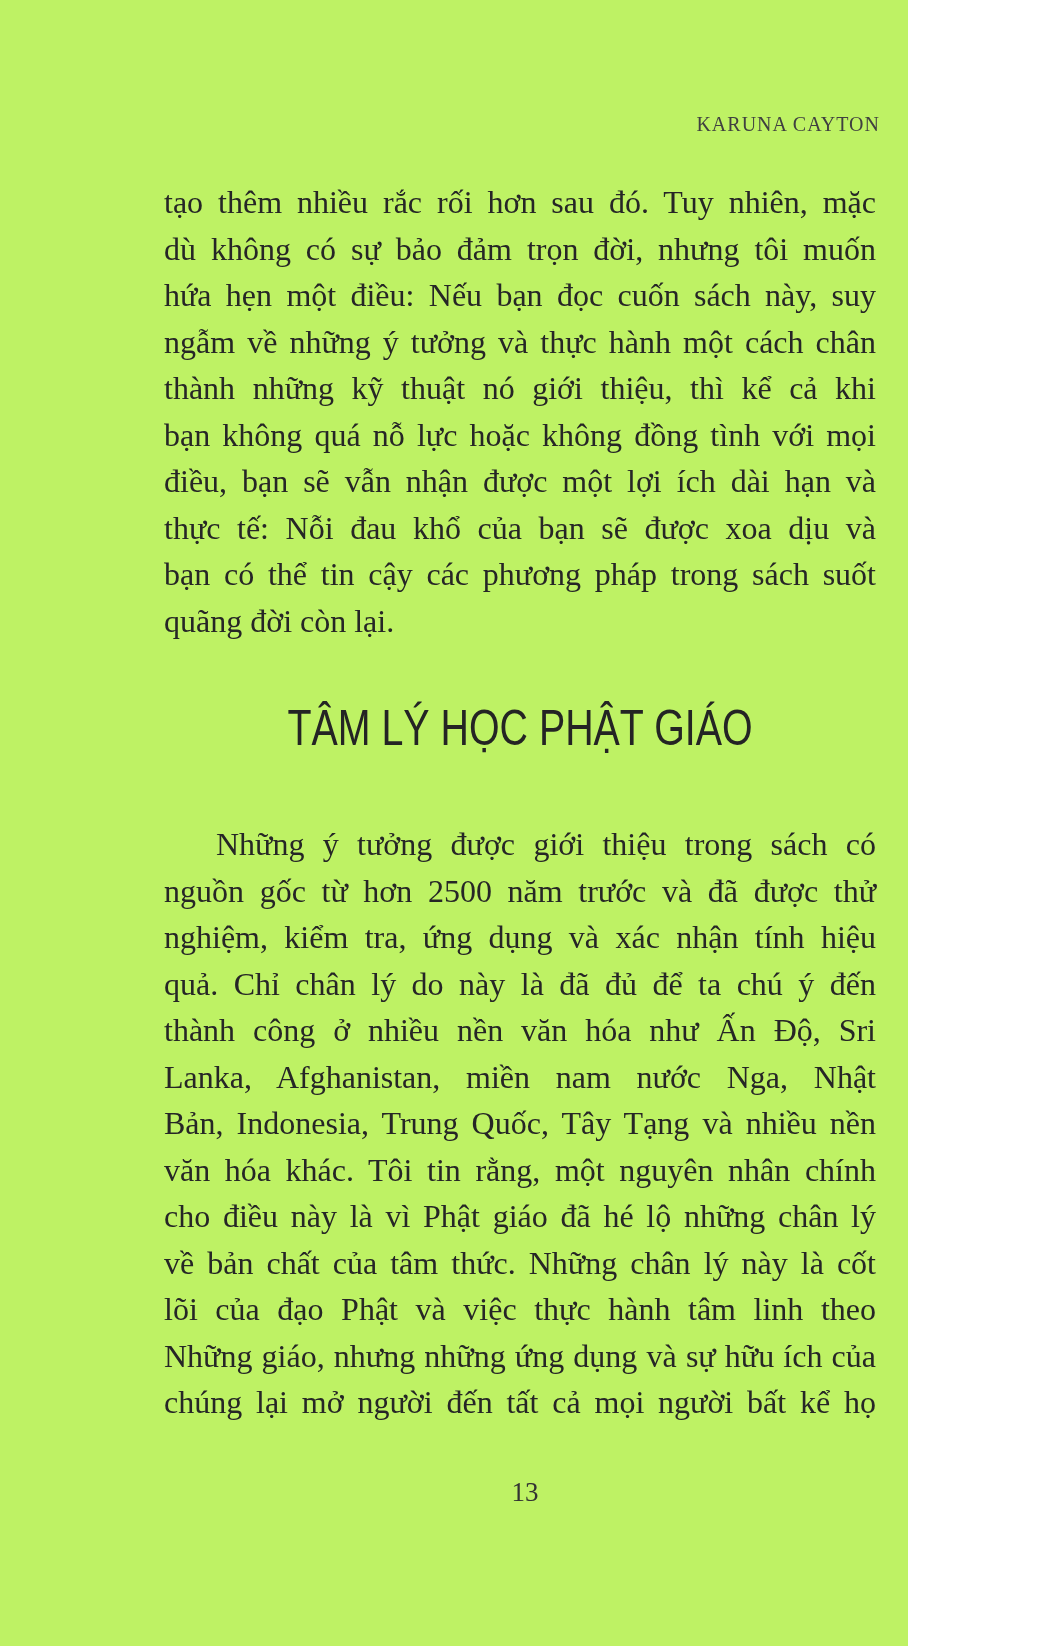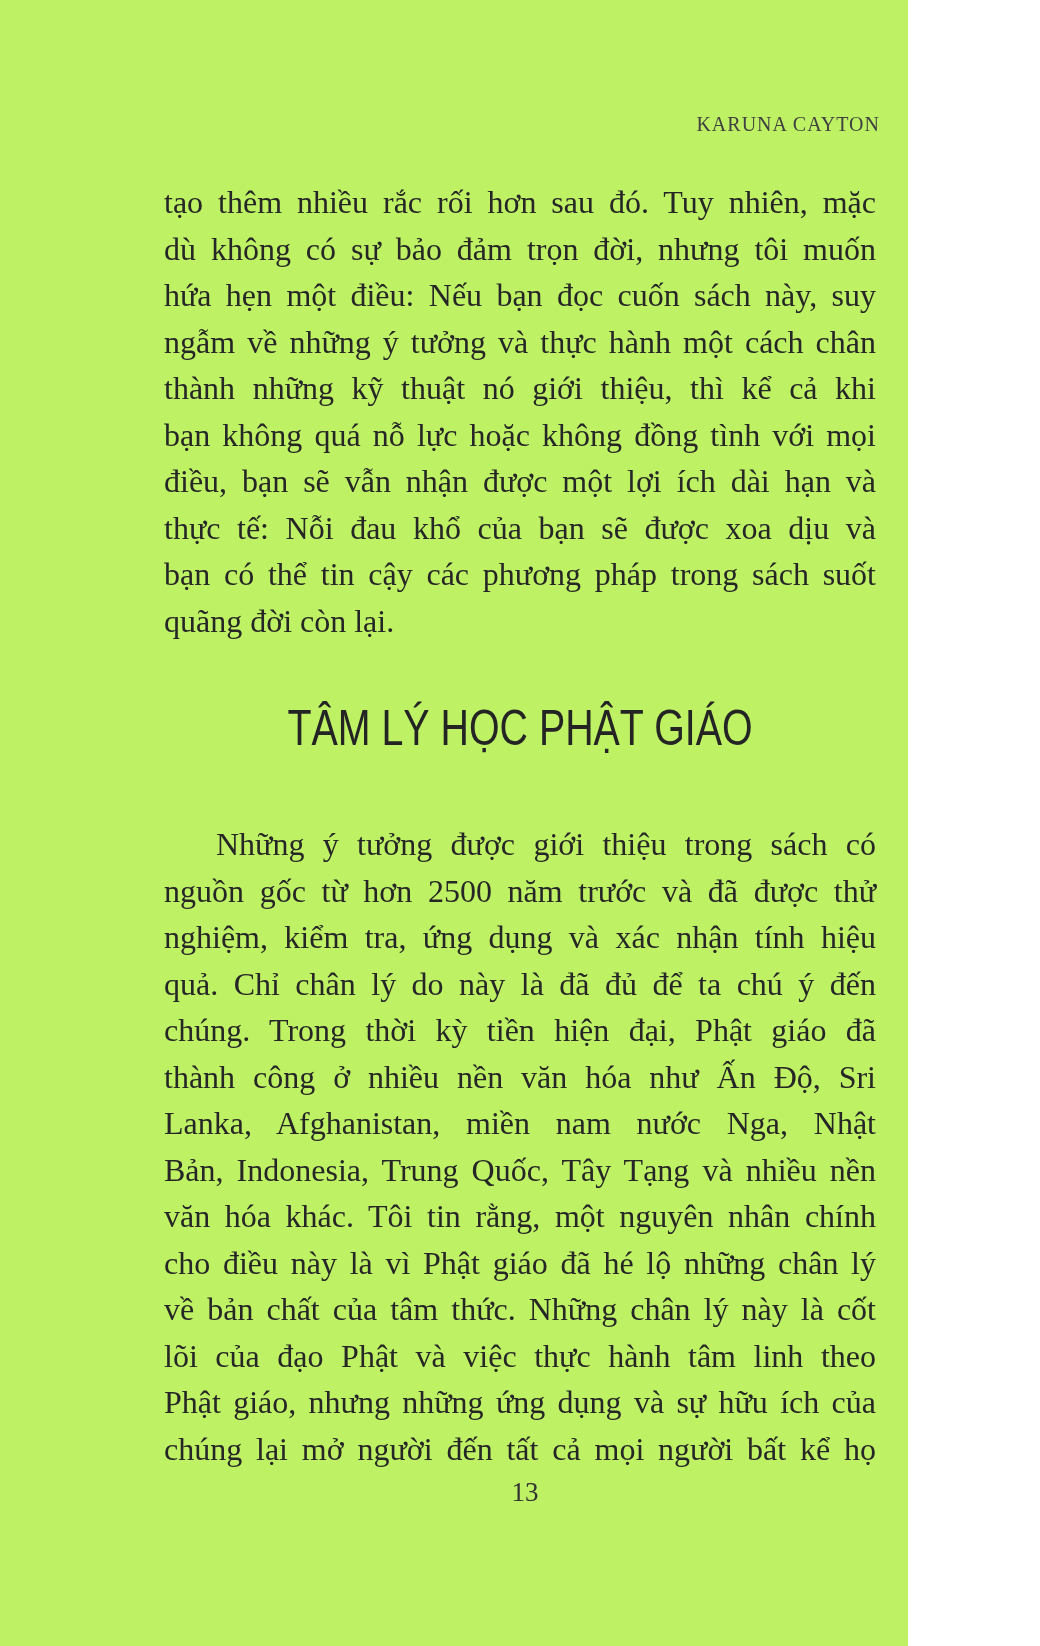--- a/index.html
+++ b/index.html
@@ -100,27 +100,26 @@
       <div class="line">quãng đời còn lại.</div>
     </div>
 
   <h2 class="section-heading">TÂM LÝ HỌC PHẬT GIÁO</h2>
 
   <div class="text-block para-2 indent-first">
       <div class="line">Những ý tưởng được giới thiệu trong sách có</div>
       <div class="line">nguồn gốc từ hơn 2500 năm trước và đã được thử</div>
       <div class="line">nghiệm, kiểm tra, ứng dụng và xác nhận tính hiệu</div>
       <div class="line">quả. Chỉ chân lý do này là đã đủ để ta chú ý đến</div>
-      <div class="line">chúng. Trong thời kỳ tiền hiện đại, Phật giáo đã</div>
       <div class="line">thành công ở nhiều nền văn hóa như Ấn Độ, Sri</div>
       <div class="line">Lanka, Afghanistan, miền nam nước Nga, Nhật</div>
       <div class="line">Bản, Indonesia, Trung Quốc, Tây Tạng và nhiều nền</div>
       <div class="line">văn hóa khác. Tôi tin rằng, một nguyên nhân chính</div>
       <div class="line">cho điều này là vì Phật giáo đã hé lộ những chân lý</div>
       <div class="line">về bản chất của tâm thức. Những chân lý này là cốt</div>
       <div class="line">lõi của đạo Phật và việc thực hành tâm linh theo</div>
-      <div class="line">Phật giáo, nhưng những ứng dụng và sự hữu ích của</div>
+      <div class="line">Những giáo, nhưng những ứng dụng và sự hữu ích của</div>
       <div class="line">chúng lại mở người đến tất cả mọi người bất kể họ</div>
     </div>
 
   <div class="page-number">13</div>
 
 </div>
 
 </body></html>

